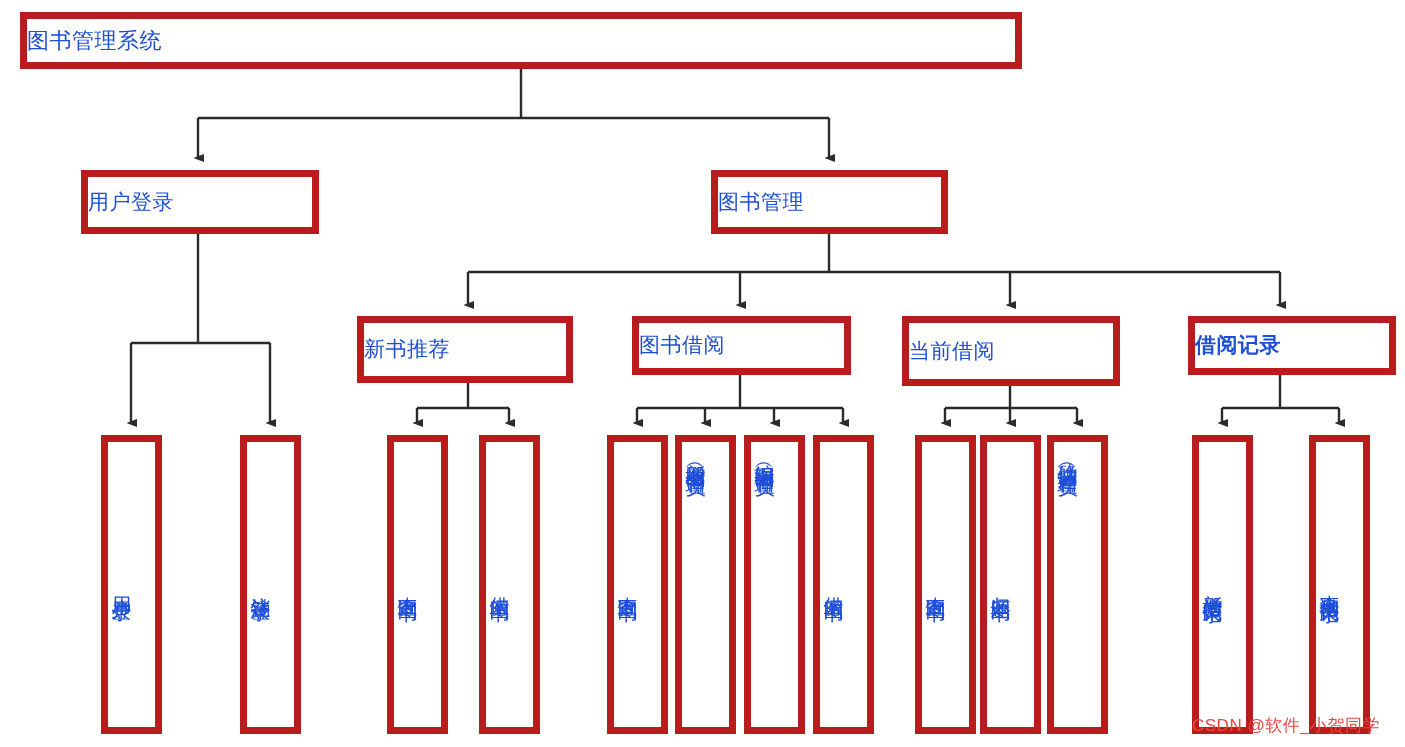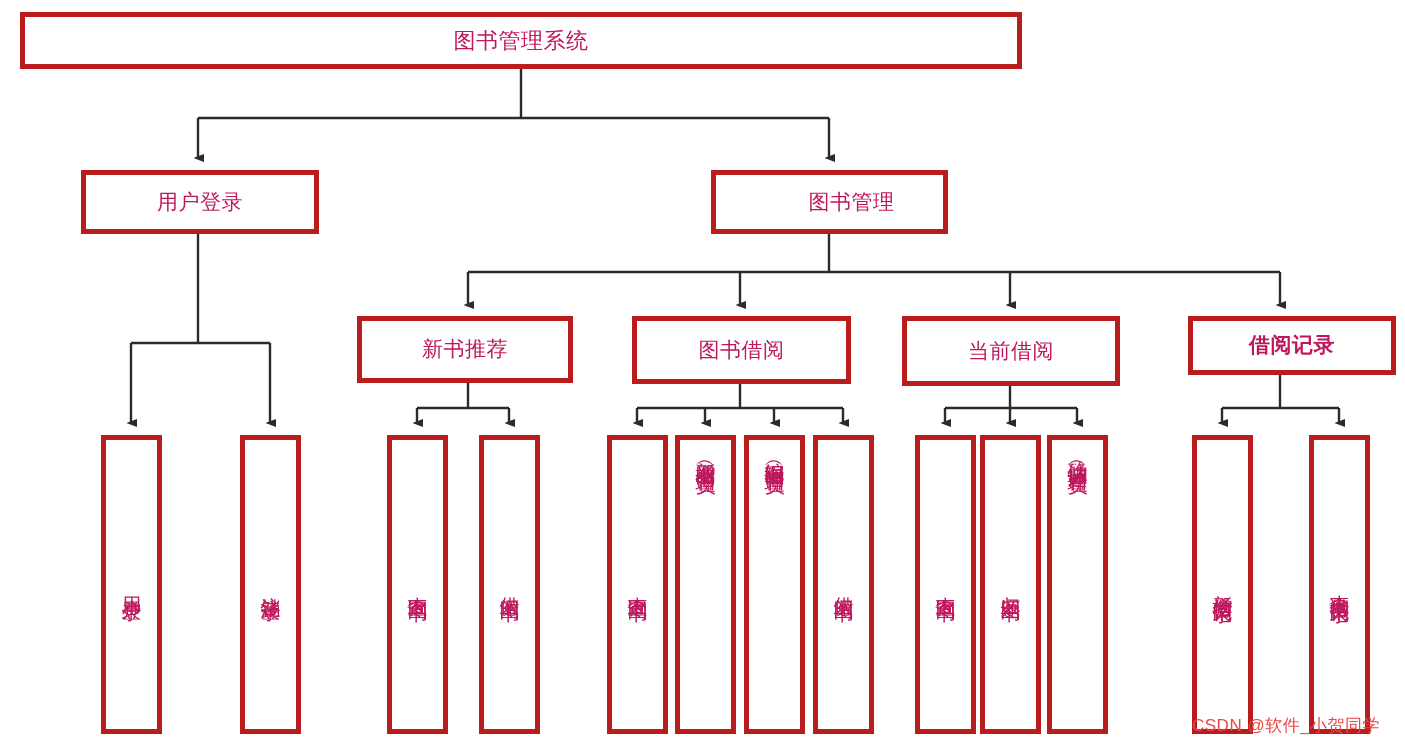--- a/index.html
+++ b/index.html
@@ -22,25 +22,24 @@
     left: 0;
     top: 0;
     width: 1405px;
     height: 747px;
     pointer-events: none;
   }
   .node {
     position: absolute;
     box-sizing: border-box;
     background: #ffffff;
-    border: 5px solid #b91c1c;
+    border: 7px solid #b91c1c;
     display: flex;
     align-items: center;
-    justify-content: center;
-    color: #be185d;
+    color: #1d4ed8;
   }
   .node .label {
     font-size: 21px;
     line-height: 1.18;
     letter-spacing: 0.5px;
     white-space: nowrap;
     text-align: center;
   }
   .node.vert {
     align-items: flex-start;
@@ -127,28 +126,28 @@
     </g>
   </svg>
 
   <div class="node" id="title-box" style="left:20px; top:12px; width:1002px; height:57px;">
     <span class="label">图书管理系统</span>
   </div>
 
   <div class="node" style="left:81px; top:170px; width:238px; height:64px;">
     <span class="label">用户登录</span>
   </div>
-  <div class="node" style="left:711px; top:170px; width:237px; height:64px;padding-left:44px;">
+  <div class="node" style="left:711px; top:170px; width:237px; height:64px;">
     <span class="label">图书管理</span>
   </div>
 
   <div class="node" style="left:357px; top:316px; width:216px; height:67px;">
     <span class="label">新书推荐</span>
   </div>
-  <div class="node" style="left:632px; top:316px; width:219px; height:68px;">
+  <div class="node" style="left:632px; top:316px; width:219px; height:59px;">
     <span class="label">图书借阅</span>
   </div>
   <div class="node" style="left:902px; top:316px; width:218px; height:70px;">
     <span class="label">当前借阅</span>
   </div>
   <div class="node" style="left:1188px; top:316px; width:208px; height:59px;font-weight:bold;">
     <span class="label">借阅记录</span>
   </div>
 
   <div class="node vert mid" style="left:101px; top:435px; width:61px; height:299px;">

